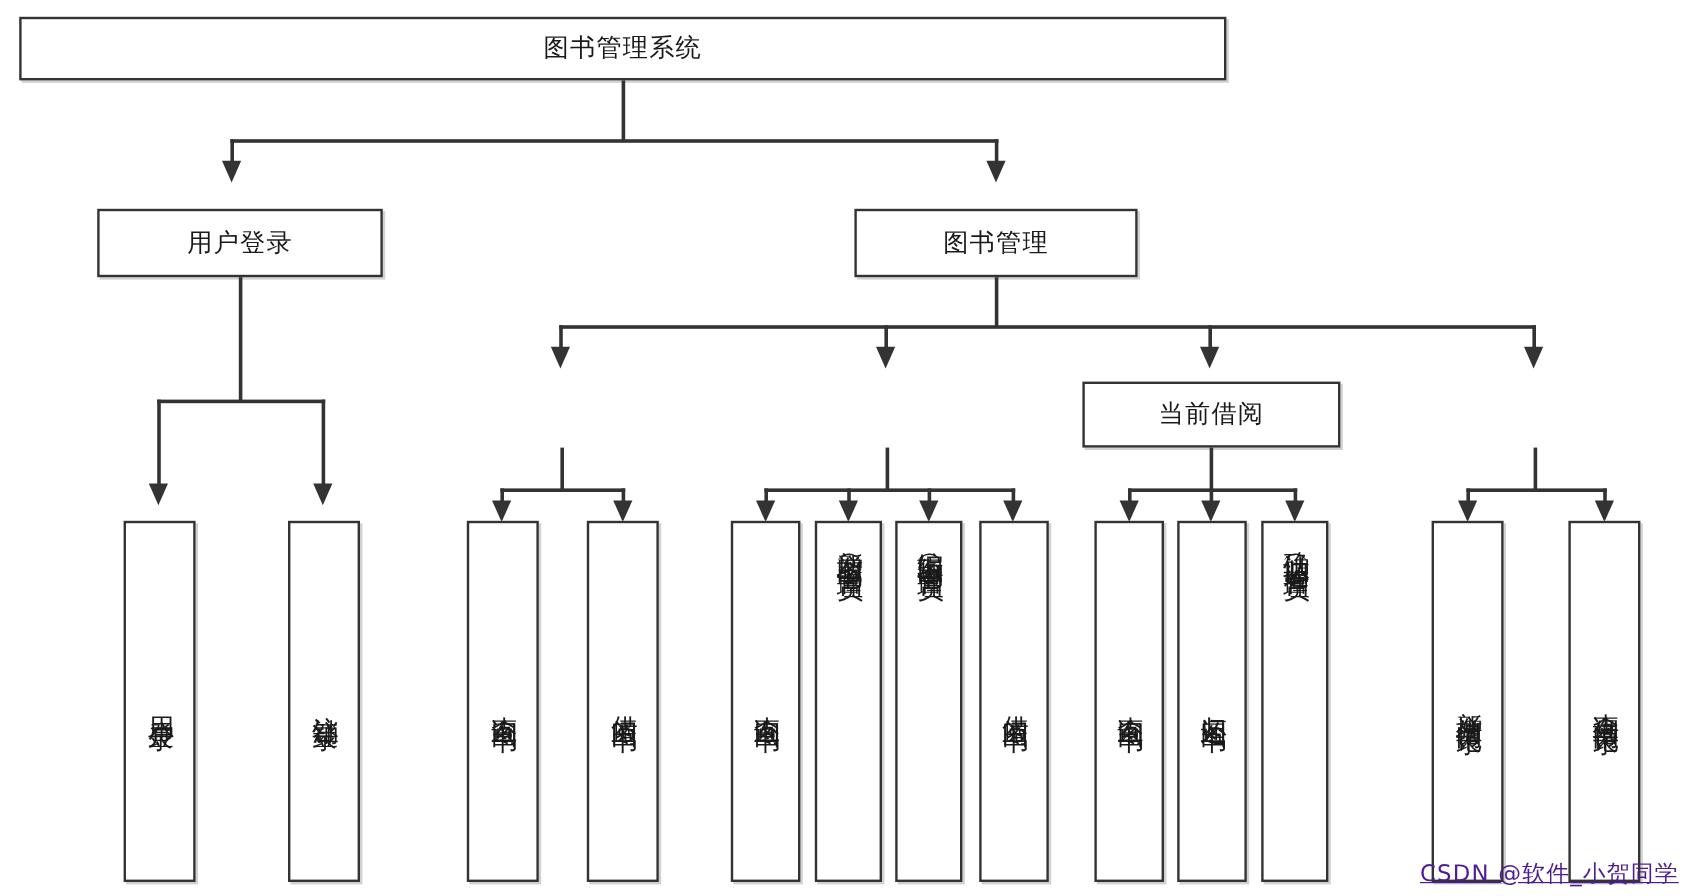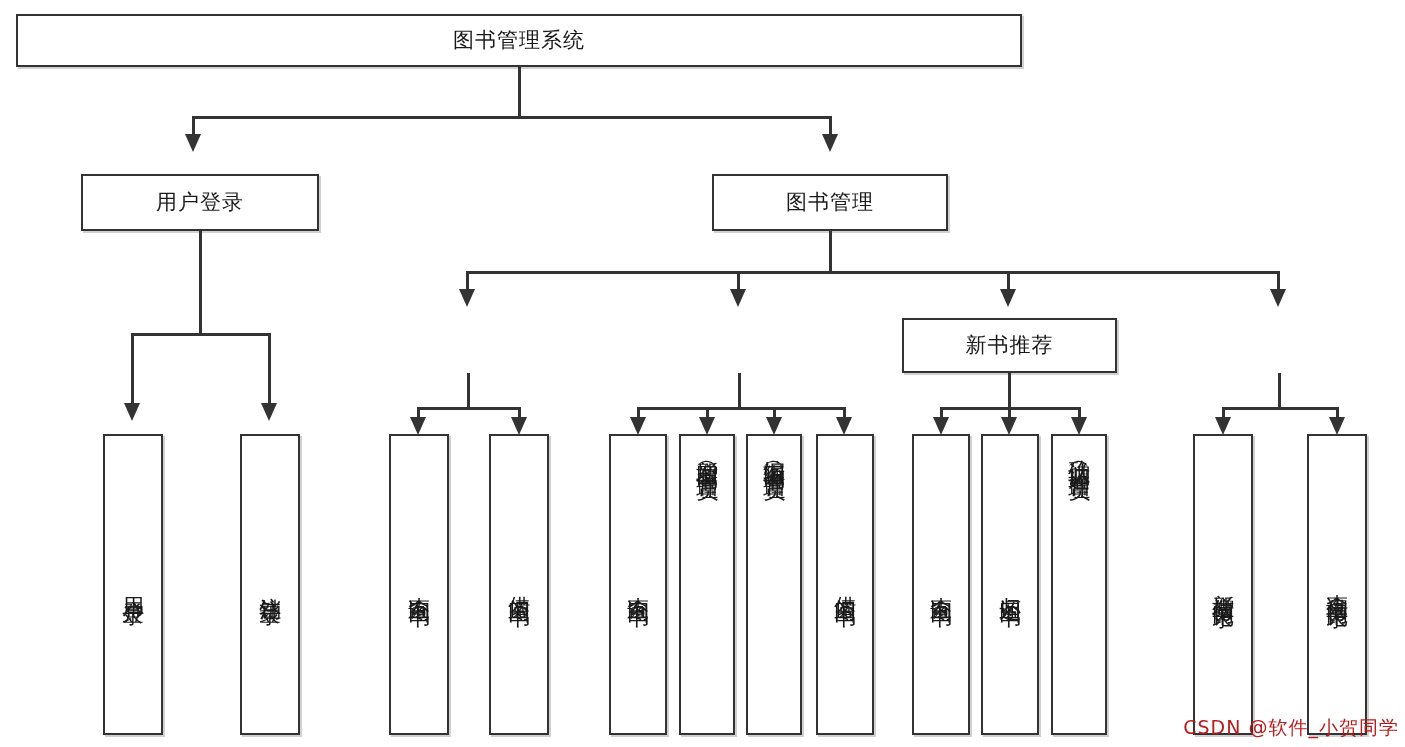--- a/index.html
+++ b/index.html
@@ -70,24 +70,25 @@
     border-left:8px solid transparent;
     border-right:8px solid transparent;
     border-top:18px solid #333333;
   }
   
   #watermark{
     position:absolute;
     right:6px;
     bottom:6px;
     font-size:19px;
-    color:#b91c1c;
+    color:#4c1d95;
     letter-spacing:1px;
     white-space:nowrap;
     pointer-events:none;
+    text-decoration:underline;
   }
 </style>
 </head>
 <body>
 
 <div id="canvas">
 
   <div class="node" style="left:16px; top:14px; width:1006px; height:53px;">
     <span class="label">图书管理系统</span>
   </div>
@@ -119,21 +120,21 @@
   <div class="ln vln" style="left:466px; top:271px; width:3px; height:20px;"></div>
   <div class="arrow" style="left:459px; top:289px;"></div>
   <div class="ln vln" style="left:737px; top:271px; width:3px; height:20px;"></div>
   <div class="arrow" style="left:730px; top:289px;"></div>
   <div class="ln vln" style="left:1007px; top:271px; width:3px; height:20px;"></div>
   <div class="arrow" style="left:1000px; top:289px;"></div>
   <div class="ln vln" style="left:1277px; top:271px; width:3px; height:20px;"></div>
   <div class="arrow" style="left:1270px; top:289px;"></div>
 
   <div class="node" style="left:902px; top:318px; width:215px; height:55px;">
-    <span class="label">新书推荐</span>
+    <span class="label">当前借阅</span>
   </div>
 
   <div class="ln vln" style="left:467px; top:373px; width:3px; height:36px;"></div>
   <div class="ln hln" style="left:417px; top:407px; width:104px; height:3px;"></div>
   <div class="ln vln" style="left:417px; top:407px; width:3px; height:12px;"></div>
   <div class="arrow" style="left:410px; top:417px;"></div>
   <div class="ln vln" style="left:518px; top:407px; width:3px; height:12px;"></div>
   <div class="arrow" style="left:511px; top:417px;"></div>
 
   <div class="ln vln" style="left:738px; top:373px; width:3px; height:36px;"></div>

